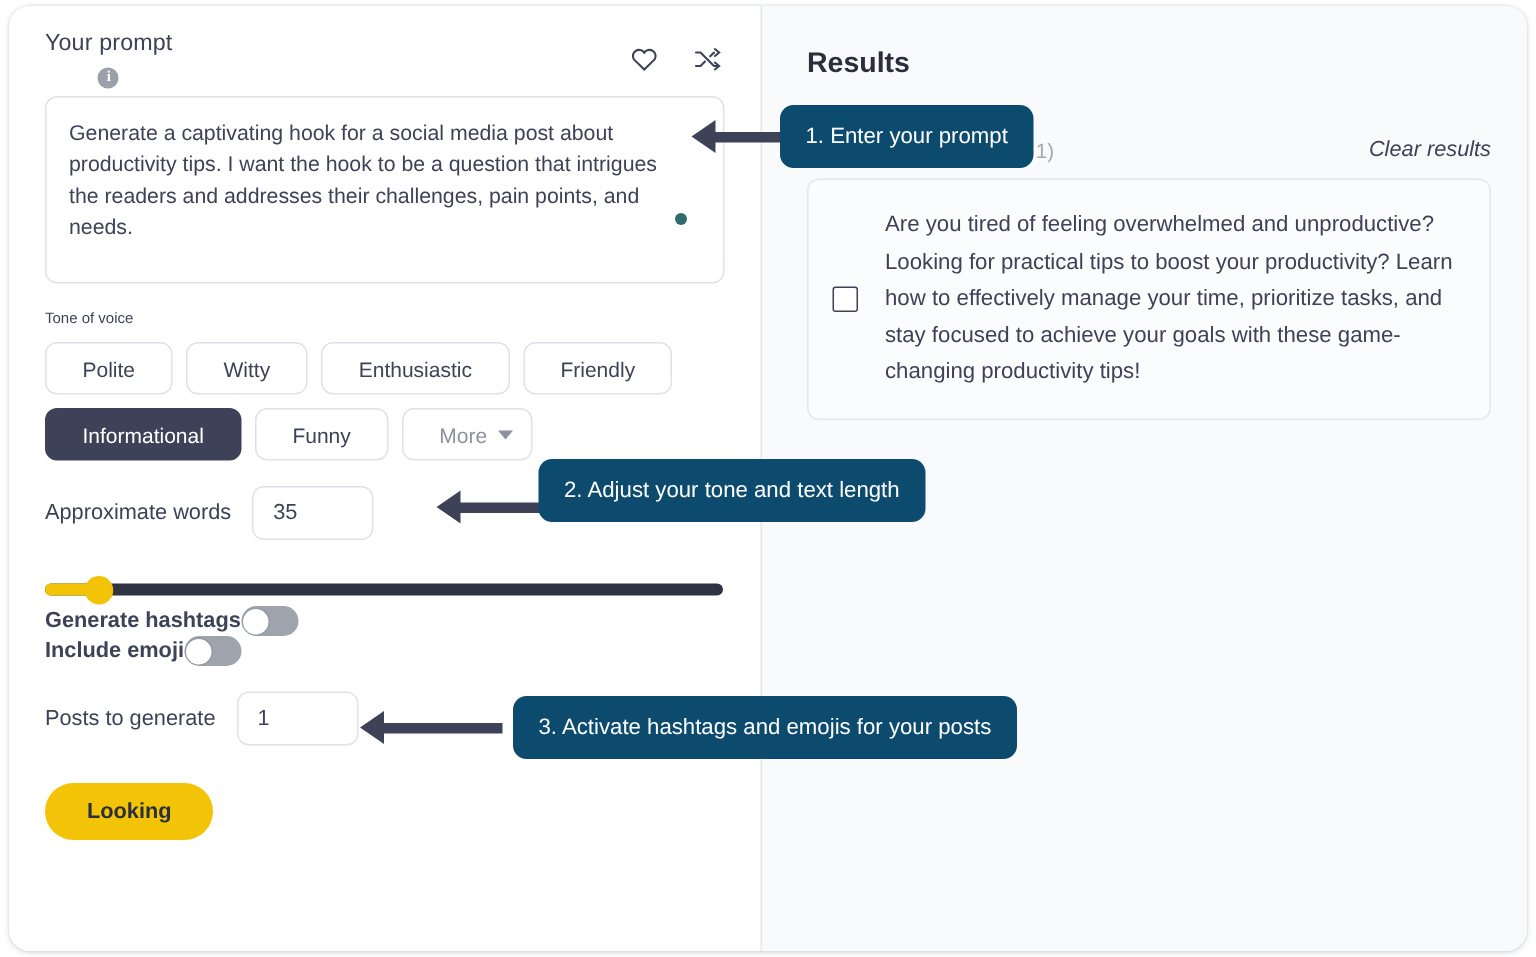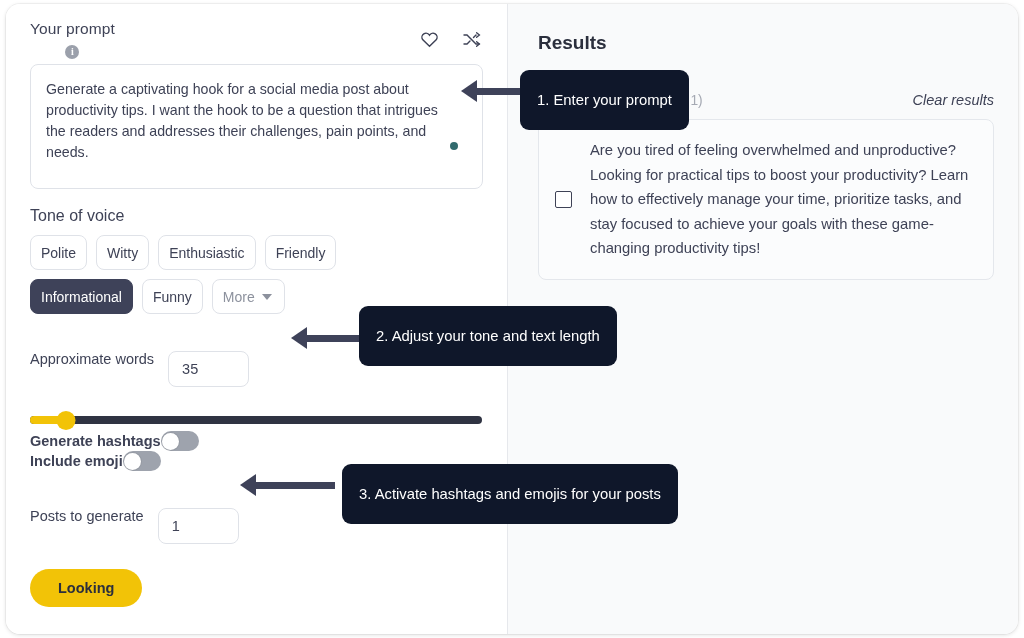--- a/index.html
+++ b/index.html
@@ -95,33 +95,33 @@
   .prompt-dot {
     position: absolute;
     right: 24px;
     bottom: 38px;
     width: 8px; height: 8px;
     border-radius: 50%;
     background: #326b6e;
   }
 
   .field-label {
-    font-size: 16px;
+    font-size: 10px;
     color: #3e4256;
     margin-top: 18px;
     margin-bottom: 10px;
   }
 
   .tone-rows { display: flex; flex-direction: column; gap: 9px; }
   .tone-row { display: flex; gap: 9px; }
   .chip {
     border: 1px solid #dfe2e8;
     border-radius: 8px;
     background: #ffffff;
-    padding: 0 10px;
+    padding: 0 24px;
     height: 35px;
     display: inline-flex;
     align-items: center;
     font-size: 14px;
     color: #3e4256;
     cursor: pointer;
     white-space: nowrap;
     font-family: "Liberation Sans", sans-serif;
   }
   .chip.selected {
@@ -154,21 +154,20 @@
   .num-input {
     width: 81px;
     height: 36px;
     border: 1px solid #dfe2e8;
     border-radius: 8px;
     background: #ffffff;
     font-size: 14.5px;
     color: #3e4256;
     padding: 0 13px;
     font-family: "Liberation Sans", sans-serif;
-    margin-top: 20px;
   }
 
   .slider-wrap {
     margin-top: 22px;
     position: relative;
     width: 452px;
     height: 22px;
     display: flex;
     align-items: center;
     cursor: pointer;
@@ -300,25 +299,25 @@
   }
   .result-text {
     font-size: 14.8px;
     line-height: 24.5px;
     color: #3e4256;
   }
 
   
   .callout {
     position: absolute;
-    background: #0f172a;
+    background: #0c4a6e;
     color: #ffffff;
     border-radius: 9px;
     font-size: 14.8px;
-    height: 60px;
+    height: 42px;
     display: flex;
     align-items: center;
     padding: 0 17px;
     white-space: nowrap;
     z-index: 20;
   }
   .arrow {
     position: absolute;
     height: 22px;
     z-index: 19;

